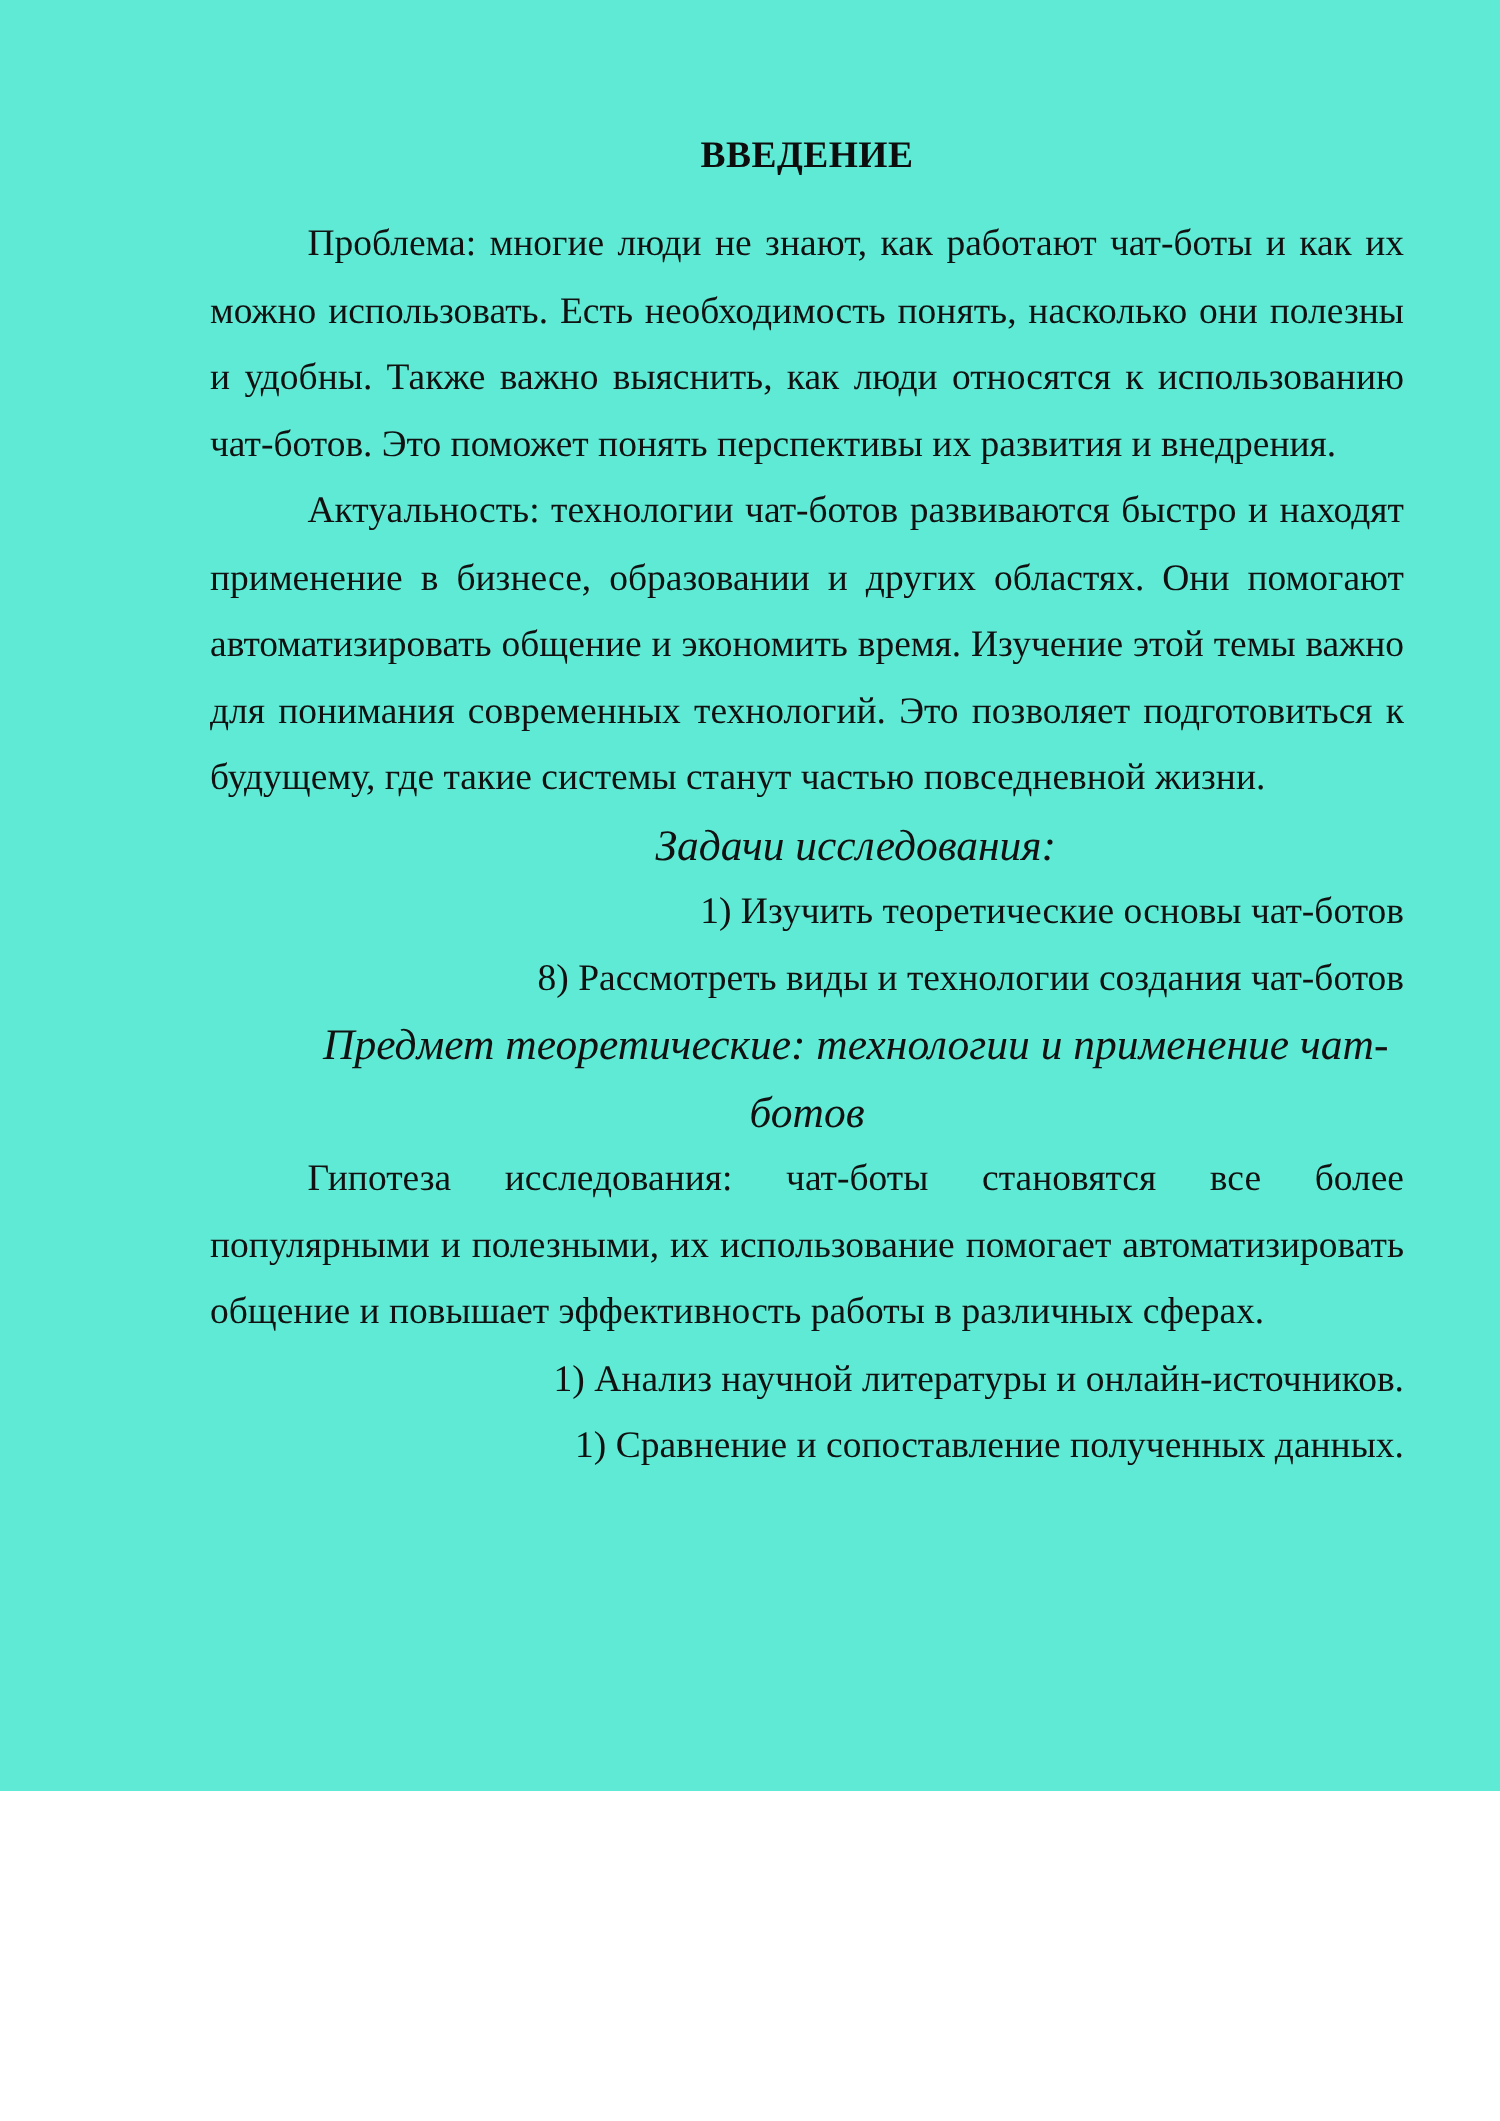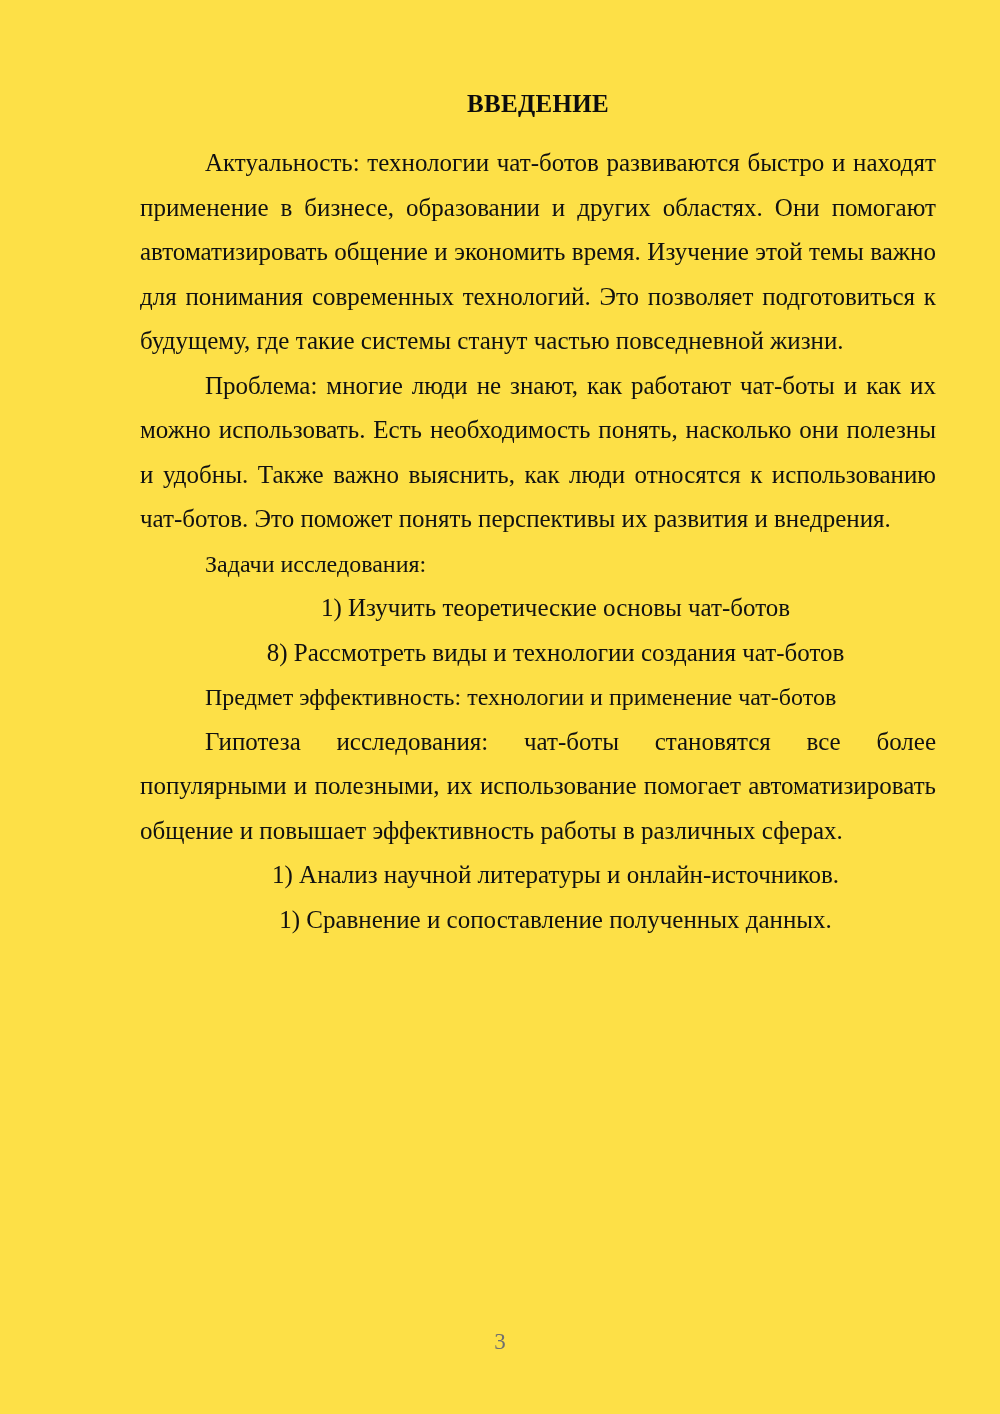--- a/index.html
+++ b/index.html
@@ -4,23 +4,23 @@
 <title>ВВЕДЕНИЕ</title>
 <style>
   html, body {
     margin: 0;
     padding: 0;
     background: #ffffff;
   }
   .page {
     position: relative;
     width: 1000px;
-    height: 1414px;
+    height: 1194px;
     margin: 0 auto;
-    background: #fde047;
+    background: #5eead4;
     box-sizing: border-box;
     font-family: "Liberation Serif", "DejaVu Serif", serif;
     color: #111111;
     overflow: hidden;
   }
   .content {
     position: absolute;
     left: 140px;
     top: 88px;
     width: 796px;
@@ -38,36 +38,37 @@
     font-size: 25px;
     line-height: 44.5px;
     text-align: justify;
     text-justify: inter-word;
     text-indent: 65px;
     margin: 0;
     color: #111111;
     hyphens: none;
   }
   .plain-line {
-    font-size: 24px;
+    font-size: 29px;
     line-height: 44.5px;
-    text-align: left;
+    text-align: center;
     text-indent: 65px;
     margin: 0;
     color: #111111;
+    font-style: italic;
   }
   .list {
     list-style: none;
     margin: 0;
     padding: 0;
   }
   .list-item {
     font-size: 25px;
     line-height: 44.5px;
-    text-align: center;
+    text-align: right;
     margin: 0;
     padding-left: 35px;
     color: #111111;
   }
   .page-number {
     position: absolute;
     left: 0;
     right: 0;
     top: 1330px;
     text-align: center;
@@ -79,34 +80,34 @@
 </style>
 </head>
 <body>
 
 <div class="page">
 
   <div class="content">
 
     <h1 class="doc-title">ВВЕДЕНИЕ</h1>
 
+    <p class="para">Проблема: многие люди не знают, как работают чат-боты и как их можно использовать. Есть необходимость понять, насколько они полезны и удобны. Также важно выяснить, как люди относятся к использованию чат-ботов. Это поможет понять перспективы их развития и внедрения.</p>
+
     <p class="para">Актуальность: технологии чат-ботов развиваются быстро и находят применение в бизнесе, образовании и других областях. Они помогают автоматизировать общение и экономить время. Изучение этой темы важно для понимания современных технологий. Это позволяет подготовиться к будущему, где такие системы станут частью повседневной жизни.</p>
-
-    <p class="para">Проблема: многие люди не знают, как работают чат-боты и как их можно использовать. Есть необходимость понять, насколько они полезны и удобны. Также важно выяснить, как люди относятся к использованию чат-ботов. Это поможет понять перспективы их развития и внедрения.</p>
 
 
     <p class="plain-line">Задачи исследования:</p>
 
     <ol class="list">
       <li class="list-item">1) Изучить теоретические основы чат-ботов</li>
       <li class="list-item">8) Рассмотреть виды и технологии создания чат-ботов</li>
     </ol>
 
 
-    <p class="plain-line">Предмет эффективность: технологии и применение чат-ботов</p>
+    <p class="plain-line">Предмет теоретические: технологии и применение чат-ботов</p>
 
     <p class="para">Гипотеза исследования: чат-боты становятся все более популярными и полезными, их использование помогает автоматизировать общение и повышает эффективность работы в различных сферах.</p>
 
 
     <ol class="list">
       <li class="list-item">1) Анализ научной литературы и онлайн-источников.</li>
       <li class="list-item">1) Сравнение и сопоставление полученных данных.</li>
     </ol>
 
   </div>

